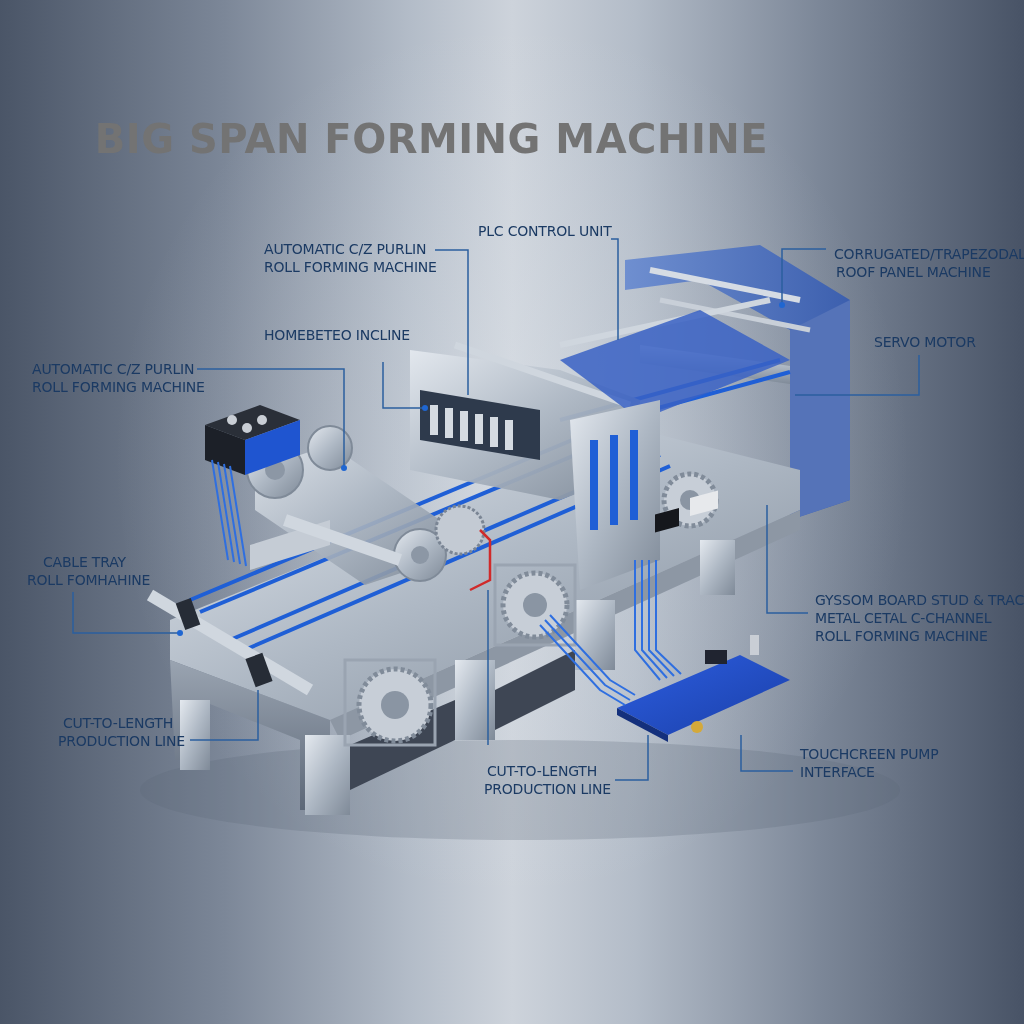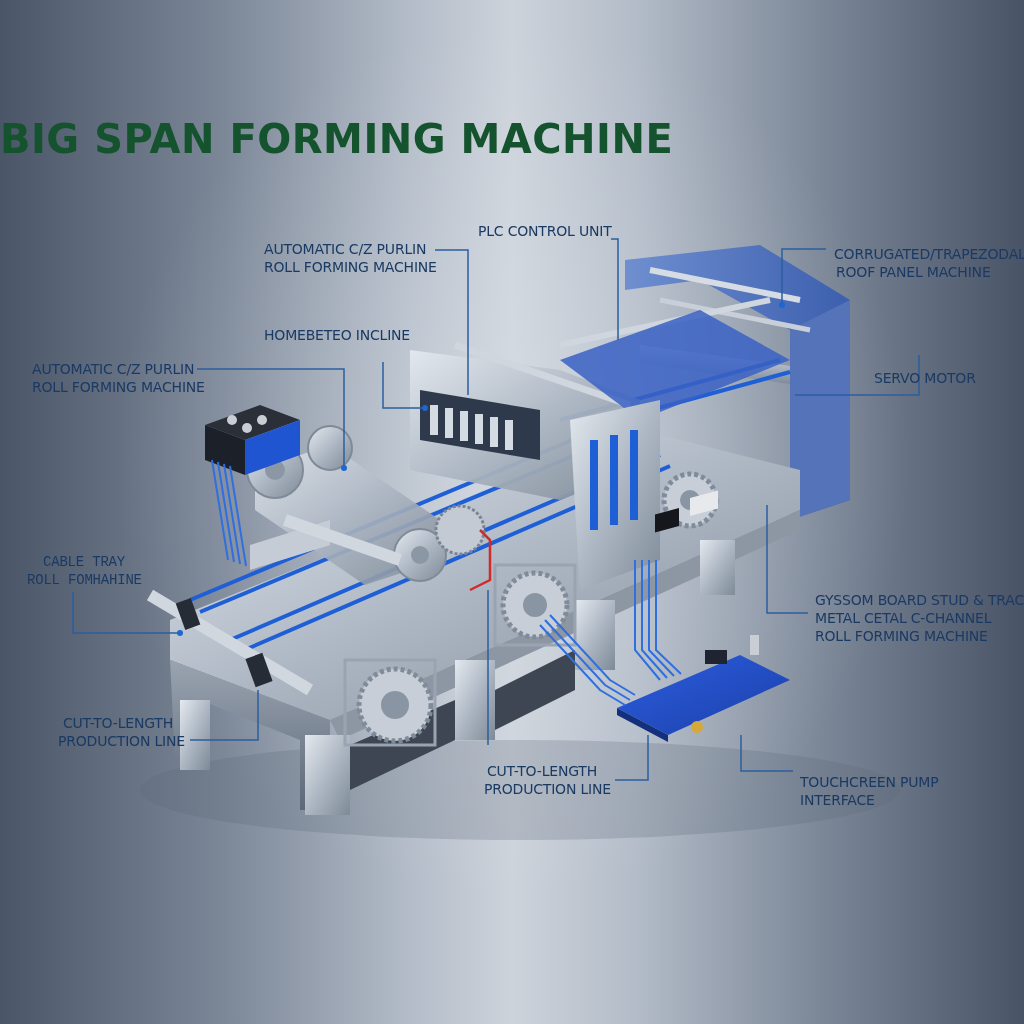--- a/index.html
+++ b/index.html
@@ -8,22 +8,22 @@
       background: linear-gradient(90deg, #4a5567 0%, #7c8798 22%, #b3bcc8 40%, #cdd3db 50%, #b3bcc8 62%, #7c8798 80%, #485366 100%);
       font-family: "Liberation Sans", "DejaVu Sans", sans-serif;
     }
     .vignette {
       position: absolute; inset: 0;
       background: radial-gradient(ellipse at 50% 45%, rgba(230,235,240,0.35) 0%, rgba(0,0,0,0) 55%);
       pointer-events: none;
     }
     .title {
       position: absolute; left: 0; width: 863px; top: 116px;
-      text-align: left; font-weight: bold; font-size: 40px; letter-spacing: 0.5px;
-      color: #14532d; font-family: "DejaVu Sans", sans-serif;
+      text-align: center; font-weight: bold; font-size: 40px; letter-spacing: 0.5px;
+      color: #737373; font-family: "DejaVu Sans", sans-serif;
     }
     .label {
       position: absolute; font-size: 14px; line-height: 18px; color: #1b3a63;
       text-transform: uppercase; white-space: nowrap; font-family: "DejaVu Sans", sans-serif;
       letter-spacing: -0.2px;
     }
     svg.lines, svg.machine { position: absolute; left: 0; top: 0; }
     .lines line, .lines polyline { stroke: #2b5f9e; stroke-width: 1.5; fill: none; }
     .dot { fill: #1f66d1; }
   </style>
@@ -200,40 +200,40 @@
 <div class="label" style="left:478px; top:222px;">
   <div>PLC CONTROL UNIT</div>
 </div>
 <div class="label" style="left:834px; top:245px;">
   <div>CORRUGATED/TRAPEZODAL</div>
   <div style="padding-left:2px">ROOF PANEL MACHINE</div>
 </div>
 <div class="label" style="left:264px; top:326px;">
   <div>HOMEBETEO INCLINE</div>
 </div>
-<div class="label" style="left:874px; top:333px;margin-top:36px;">
+<div class="label" style="left:874px; top:333px;">
   <div>SERVO MOTOR</div>
 </div>
 <div class="label" style="left:32px; top:360px;">
   <div>AUTOMATIC C/Z PURLIN</div>
   <div>ROLL FORMING MACHINE</div>
 </div>
-<div class="label" style="left:27px; top:553px;font-family:Liberation Mono, monospace;">
+<div class="label" style="left:27px; top:553px;">
   <div style="padding-left:16px">CABLE TRAY</div>
   <div>ROLL FOMHAHINE</div>
 </div>
 <div class="label" style="left:815px; top:591px;">
   <div>GYSSOM BOARD STUD &amp; TRACK</div>
   <div>METAL CETAL C-CHANNEL</div>
   <div>ROLL FORMING MACHINE</div>
 </div>
 <div class="label" style="left:58px; top:714px;">
   <div style="padding-left:5px">CUT-TO-LENGTH</div>
   <div>PRODUCTION LINE</div>
 </div>
 <div class="label" style="left:484px; top:762px;">
   <div style="padding-left:3px">CUT-TO-LENGTH</div>
   <div>PRODUCTION LINE</div>
 </div>
-<div class="label" style="left:800px; top:773px;">
+<div class="label" style="left:800px; top:745px;">
   <div>TOUCHCREEN PUMP</div>
   <div>INTERFACE</div>
 </div>
 
 </body></html>

